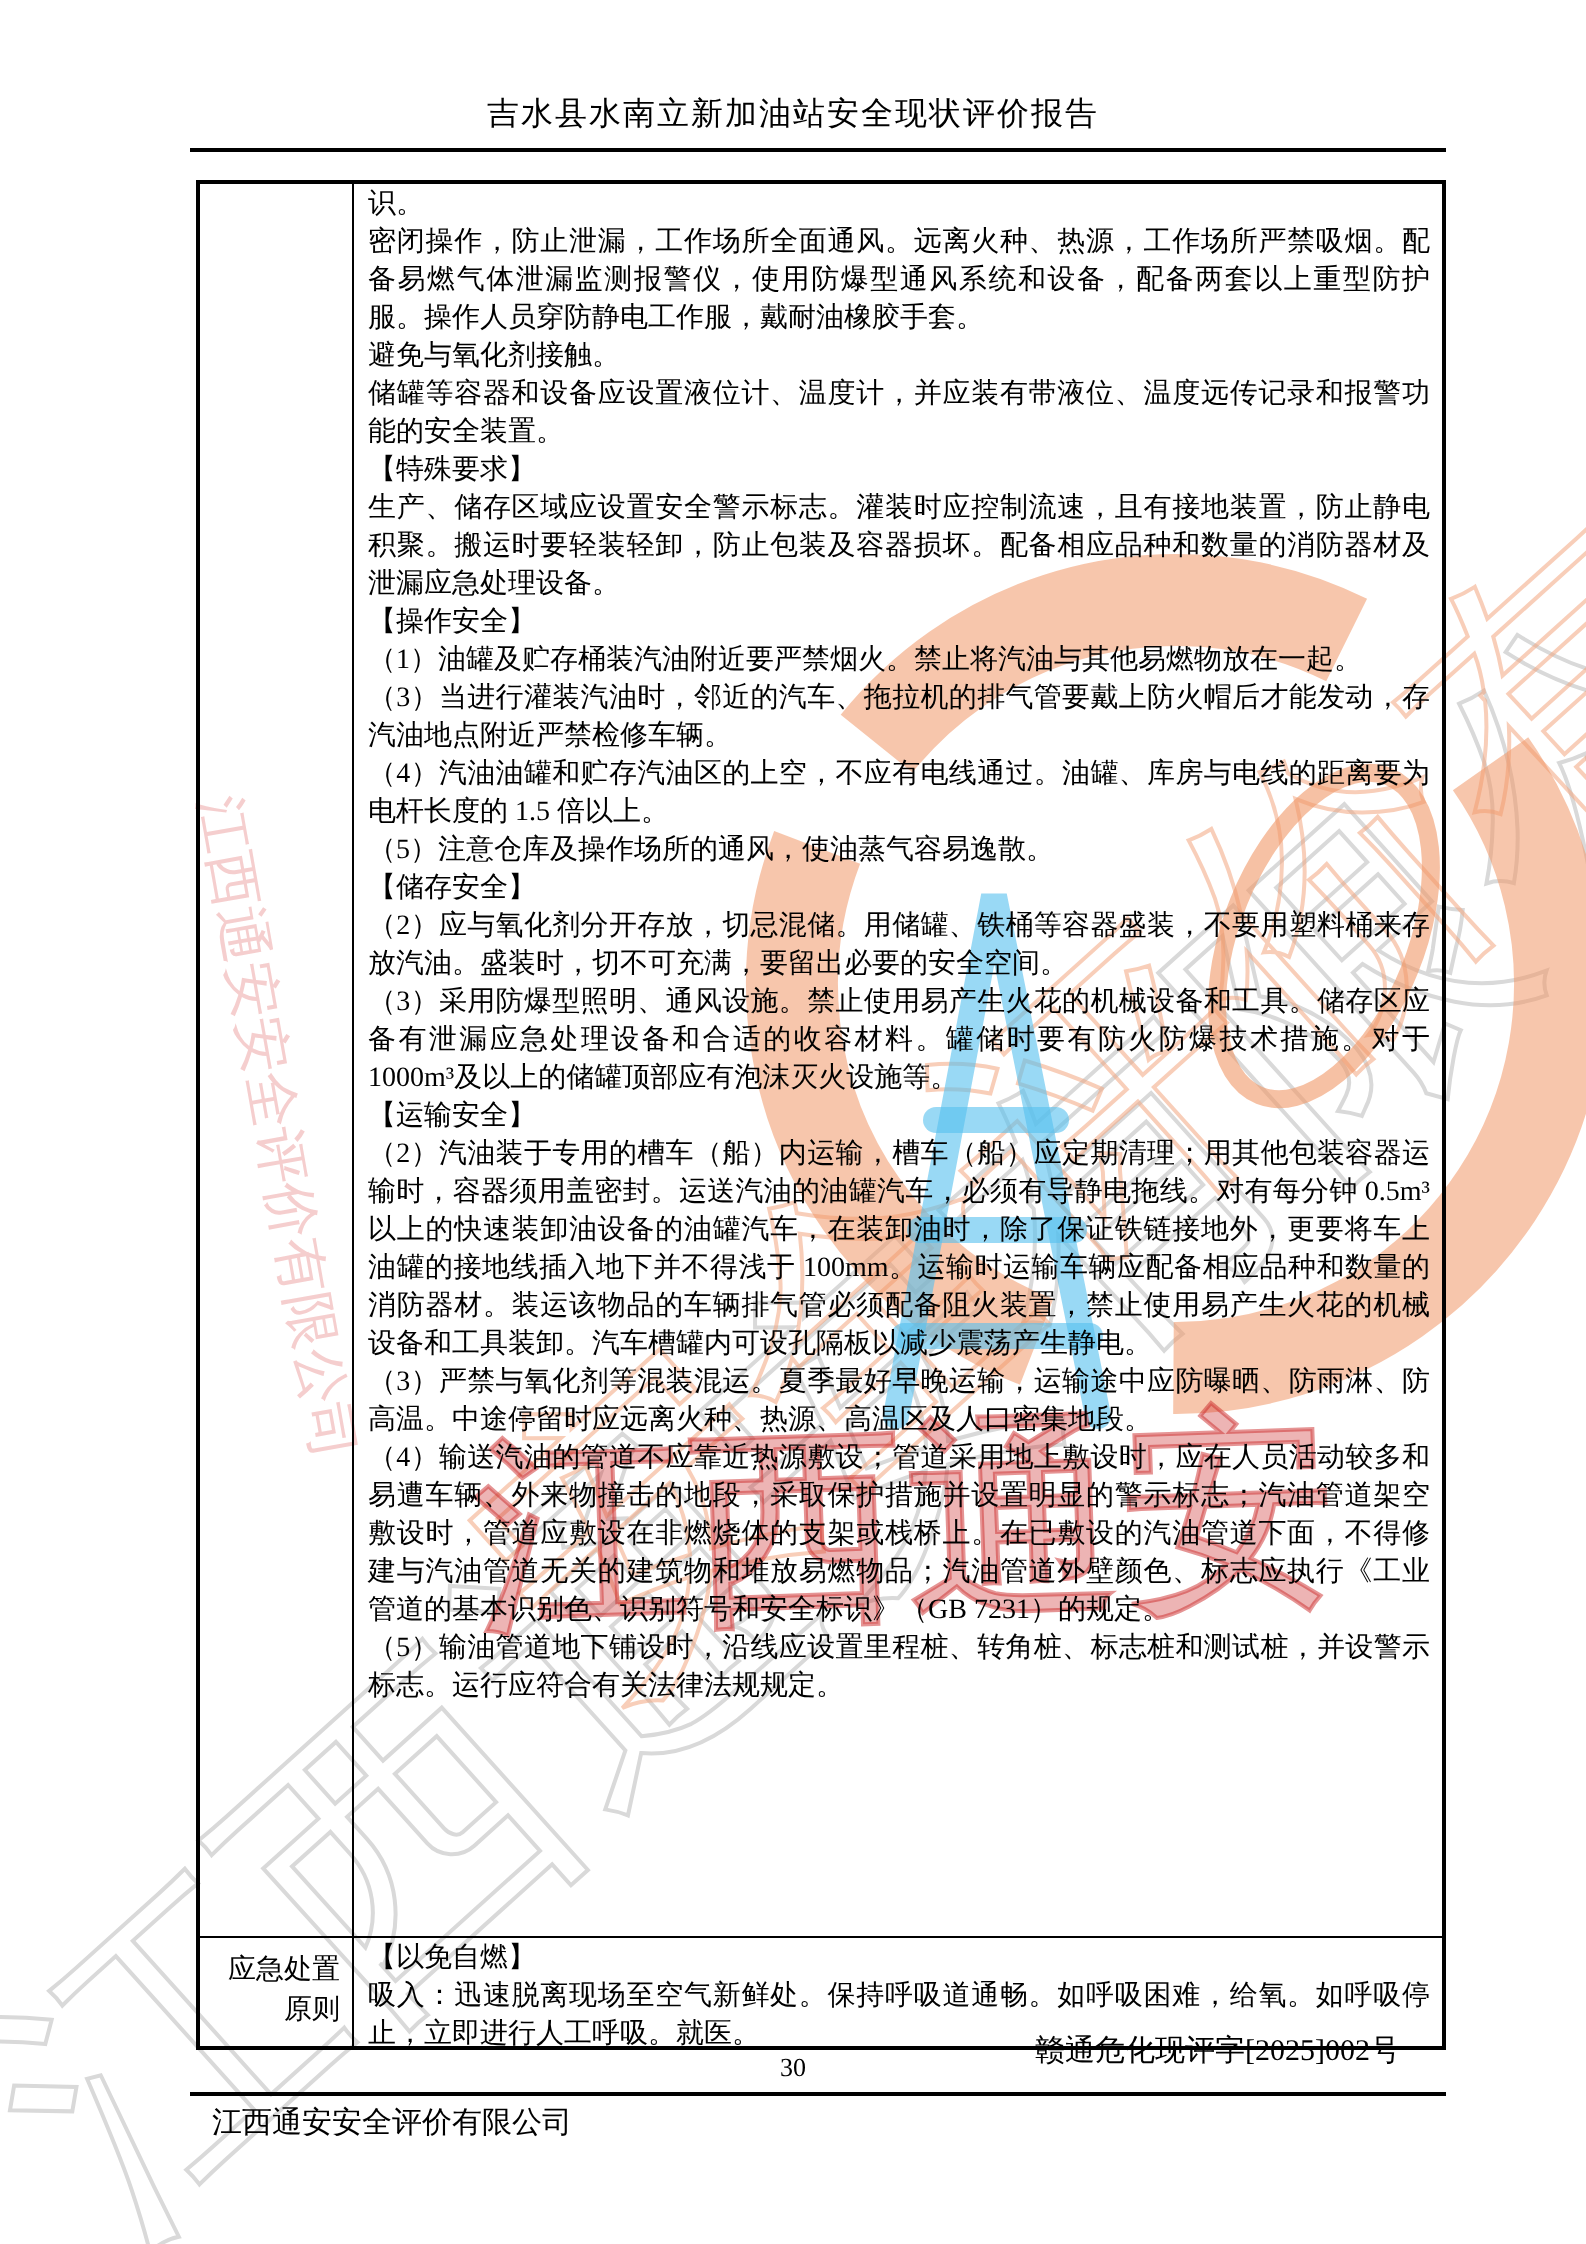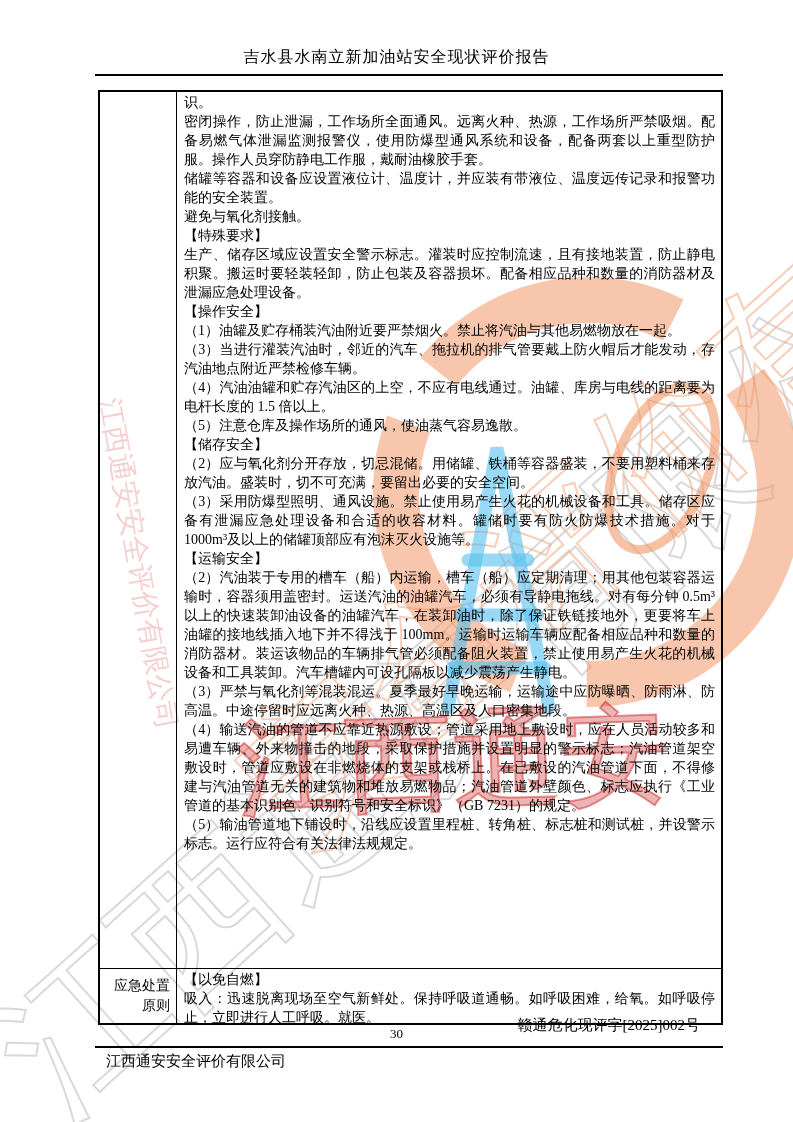--- a/index.html
+++ b/index.html
@@ -69,22 +69,22 @@
 
     <div class="header-title">吉水县水南立新加油站安全现状评价报告</div>
     <div class="header-rule"></div>
 
     <div class="doc-table">
       <div class="t-row r1">
         <div class="t-cell-left"></div>
         <div class="t-cell-right">
             <div class="para">识。</div>
             <div class="para">密闭操作，防止泄漏，工作场所全面通风。远离火种、热源，工作场所严禁吸烟。配备易燃气体泄漏监测报警仪，使用防爆型通风系统和设备，配备两套以上重型防护服。操作人员穿防静电工作服，戴耐油橡胶手套。</div>
+            <div class="para">避免与氧化剂接触。</div>
             <div class="para">储罐等容器和设备应设置液位计、温度计，并应装有带液位、温度远传记录和报警功能的安全装置。</div>
-            <div class="para">避免与氧化剂接触。</div>
             <div class="para">【特殊要求】</div>
             <div class="para">生产、储存区域应设置安全警示标志。灌装时应控制流速，且有接地装置，防止静电积聚。搬运时要轻装轻卸，防止包装及容器损坏。配备相应品种和数量的消防器材及泄漏应急处理设备。</div>
             <div class="para">【操作安全】</div>
             <div class="para">（1）油罐及贮存桶装汽油附近要严禁烟火。禁止将汽油与其他易燃物放在一起。</div>
             <div class="para">（3）当进行灌装汽油时，邻近的汽车、拖拉机的排气管要戴上防火帽后才能发动，存汽油地点附近严禁检修车辆。</div>
             <div class="para">（4）汽油油罐和贮存汽油区的上空，不应有电线通过。油罐、库房与电线的距离要为电杆长度的 1.5 倍以上。</div>
             <div class="para">（5）注意仓库及操作场所的通风，使油蒸气容易逸散。</div>
             <div class="para">【储存安全】</div>
             <div class="para">（2）应与氧化剂分开存放，切忌混储。用储罐、铁桶等容器盛装，不要用塑料桶来存放汽油。盛装时，切不可充满，要留出必要的安全空间。</div>
             <div class="para">（3）采用防爆型照明、通风设施。禁止使用易产生火花的机械设备和工具。储存区应备有泄漏应急处理设备和合适的收容材料。罐储时要有防火防爆技术措施。对于 1000m³及以上的储罐顶部应有泡沫灭火设施等。</div>

